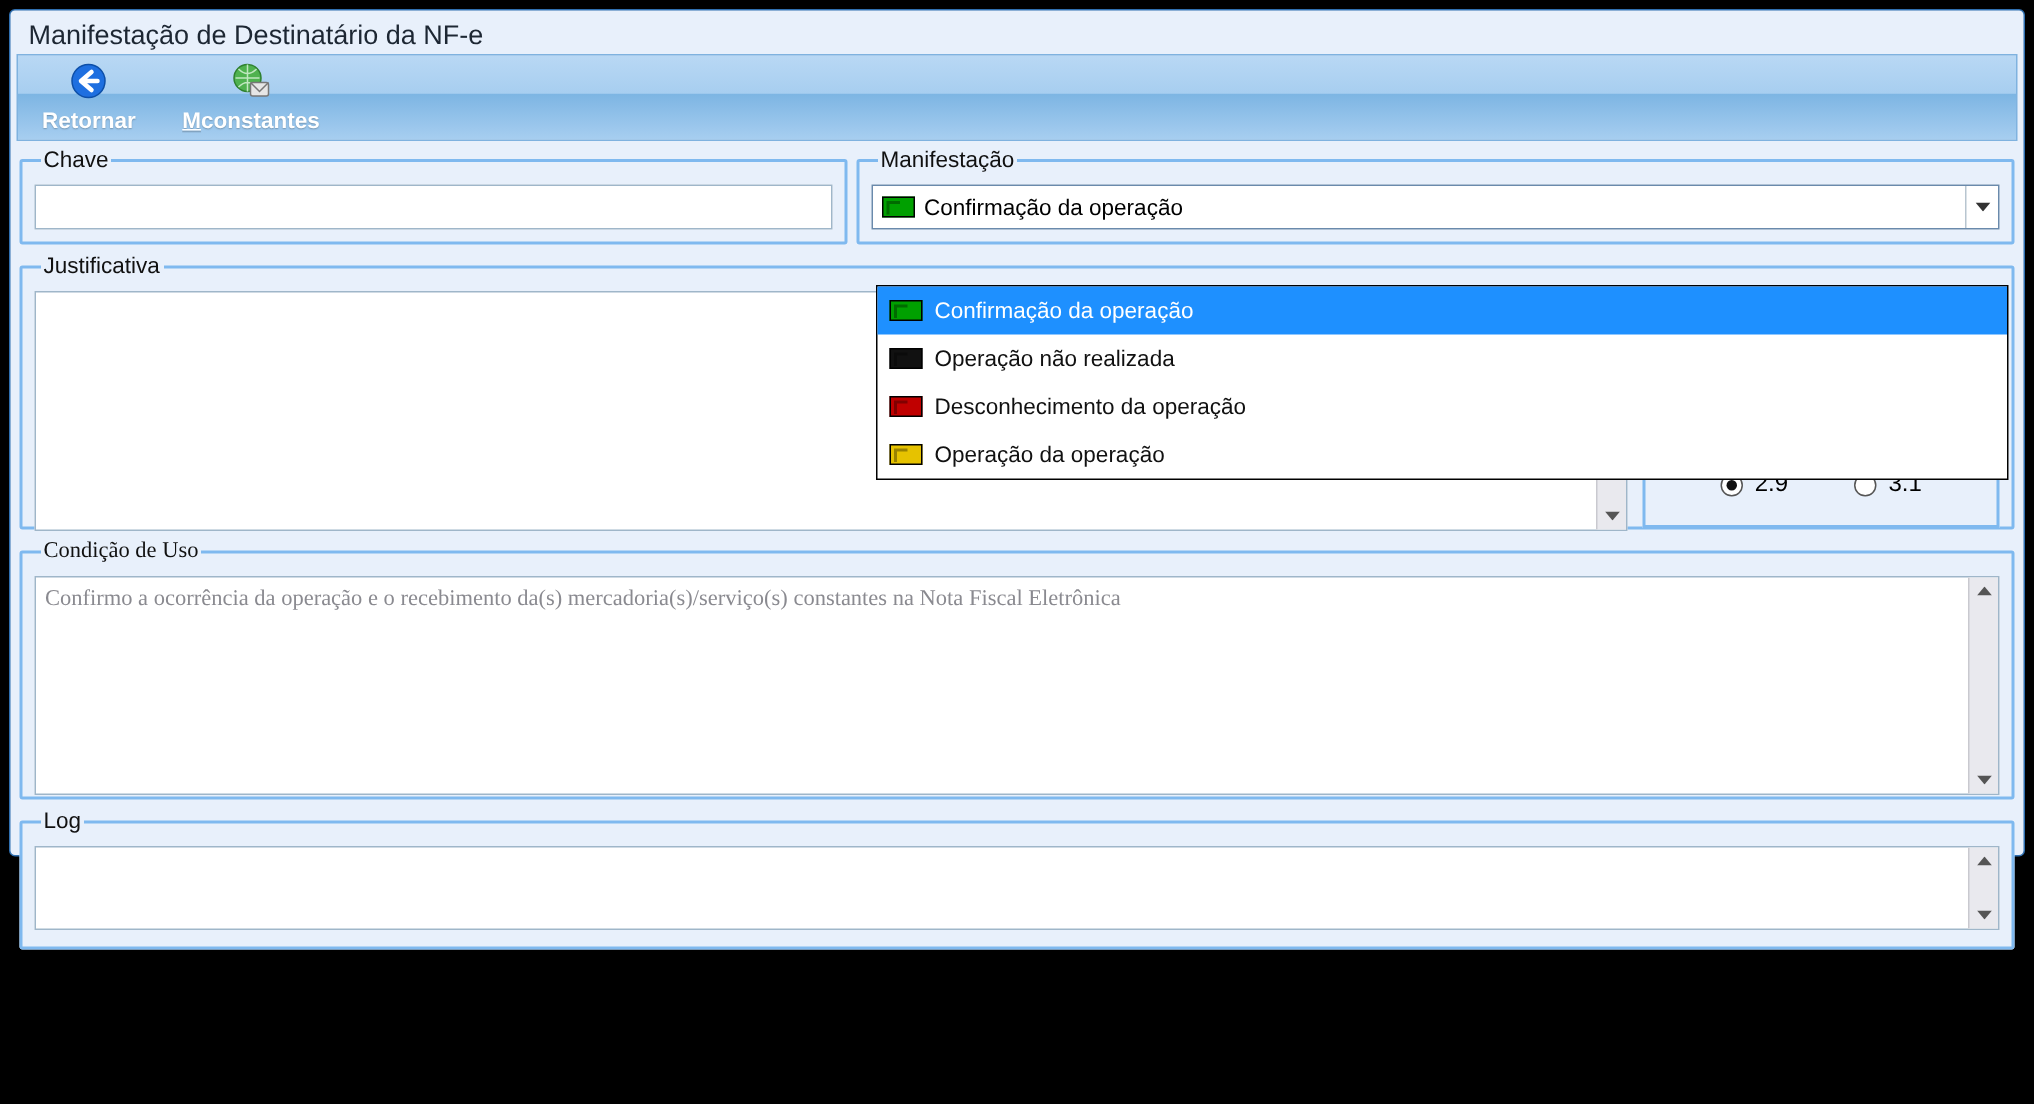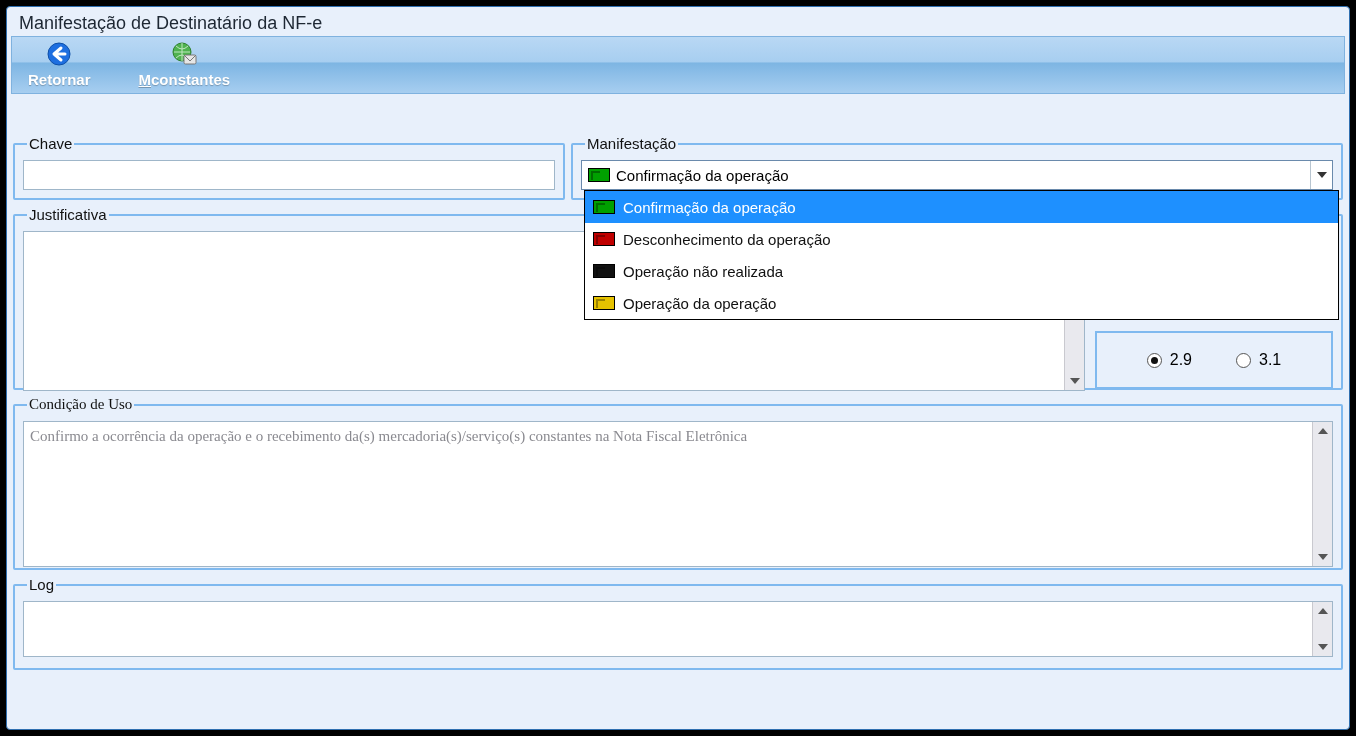--- a/index.html
+++ b/index.html
@@ -11,38 +11,38 @@
     width: 1356px;
     height: 736px;
     position: relative;
     overflow: hidden;
   }
   .window {
     position: absolute;
     left: 6px;
     top: 6px;
     width: 1344px;
-    height: 724px;
+    height: 565px;
     background: #e8f0fb;
     border: 1px solid #2f6fb0;
     border-radius: 4px;
   }
   .titlebar {
     padding: 6px 10px 2px 12px;
     font-size: 18px;
     color: #1d2733;
   }
   .toolbar {
     margin: 0 4px;
     height: 58px;
     background: linear-gradient(#b9d8f4, #a7cef0 45%, #7db5e3 46%, #a7cef0);
     border: 1px solid #7fb2df;
     display: flex;
     align-items: center;
-    gap: 36px;
+    gap: 19px;
     padding: 0 10px;
   }
   .toolbtn {
     display: flex;
     flex-direction: column;
     align-items: center;
     justify-content: center;
     color: #fff;
     font-weight: 600;
     font-size: 15px;
@@ -52,21 +52,20 @@
     min-width: 74px;
   }
   .toolbtn svg { margin-bottom: 2px; }
   .toolbtn .underline { text-decoration: underline; }
 
   .content {
     padding: 4px 6px 6px 6px;
     display: flex;
     flex-direction: column;
     gap: 6px;
-    margin-top: 37px;
   }
   .row2 {
     display: flex;
     gap: 6px;
   }
   fieldset.grp {
     border: 2px solid #7fb9ef;
     border-radius: 2px;
     margin: 0;
     padding: 8px 8px 8px 8px;
@@ -387,26 +386,26 @@
     </fieldset>
 
   </div>
 
   <div class="dropdown">
     <div class="dd-item selected">
       <span class="flagicon flag-green"></span>
       <span>Confirmação da operação</span>
     </div>
     <div class="dd-item">
+      <span class="flagicon flag-black"></span>
+      <span>Operação não realizada</span>
+    </div>
+    <div class="dd-item">
       <span class="flagicon flag-red"></span>
       <span>Desconhecimento da operação</span>
-    </div>
-    <div class="dd-item">
-      <span class="flagicon flag-black"></span>
-      <span>Operação não realizada</span>
     </div>
     <div class="dd-item">
       <span class="flagicon flag-yellow"></span>
       <span>Operação da operação</span>
     </div>
   </div>
 
 </div>
 
 </body></html>

